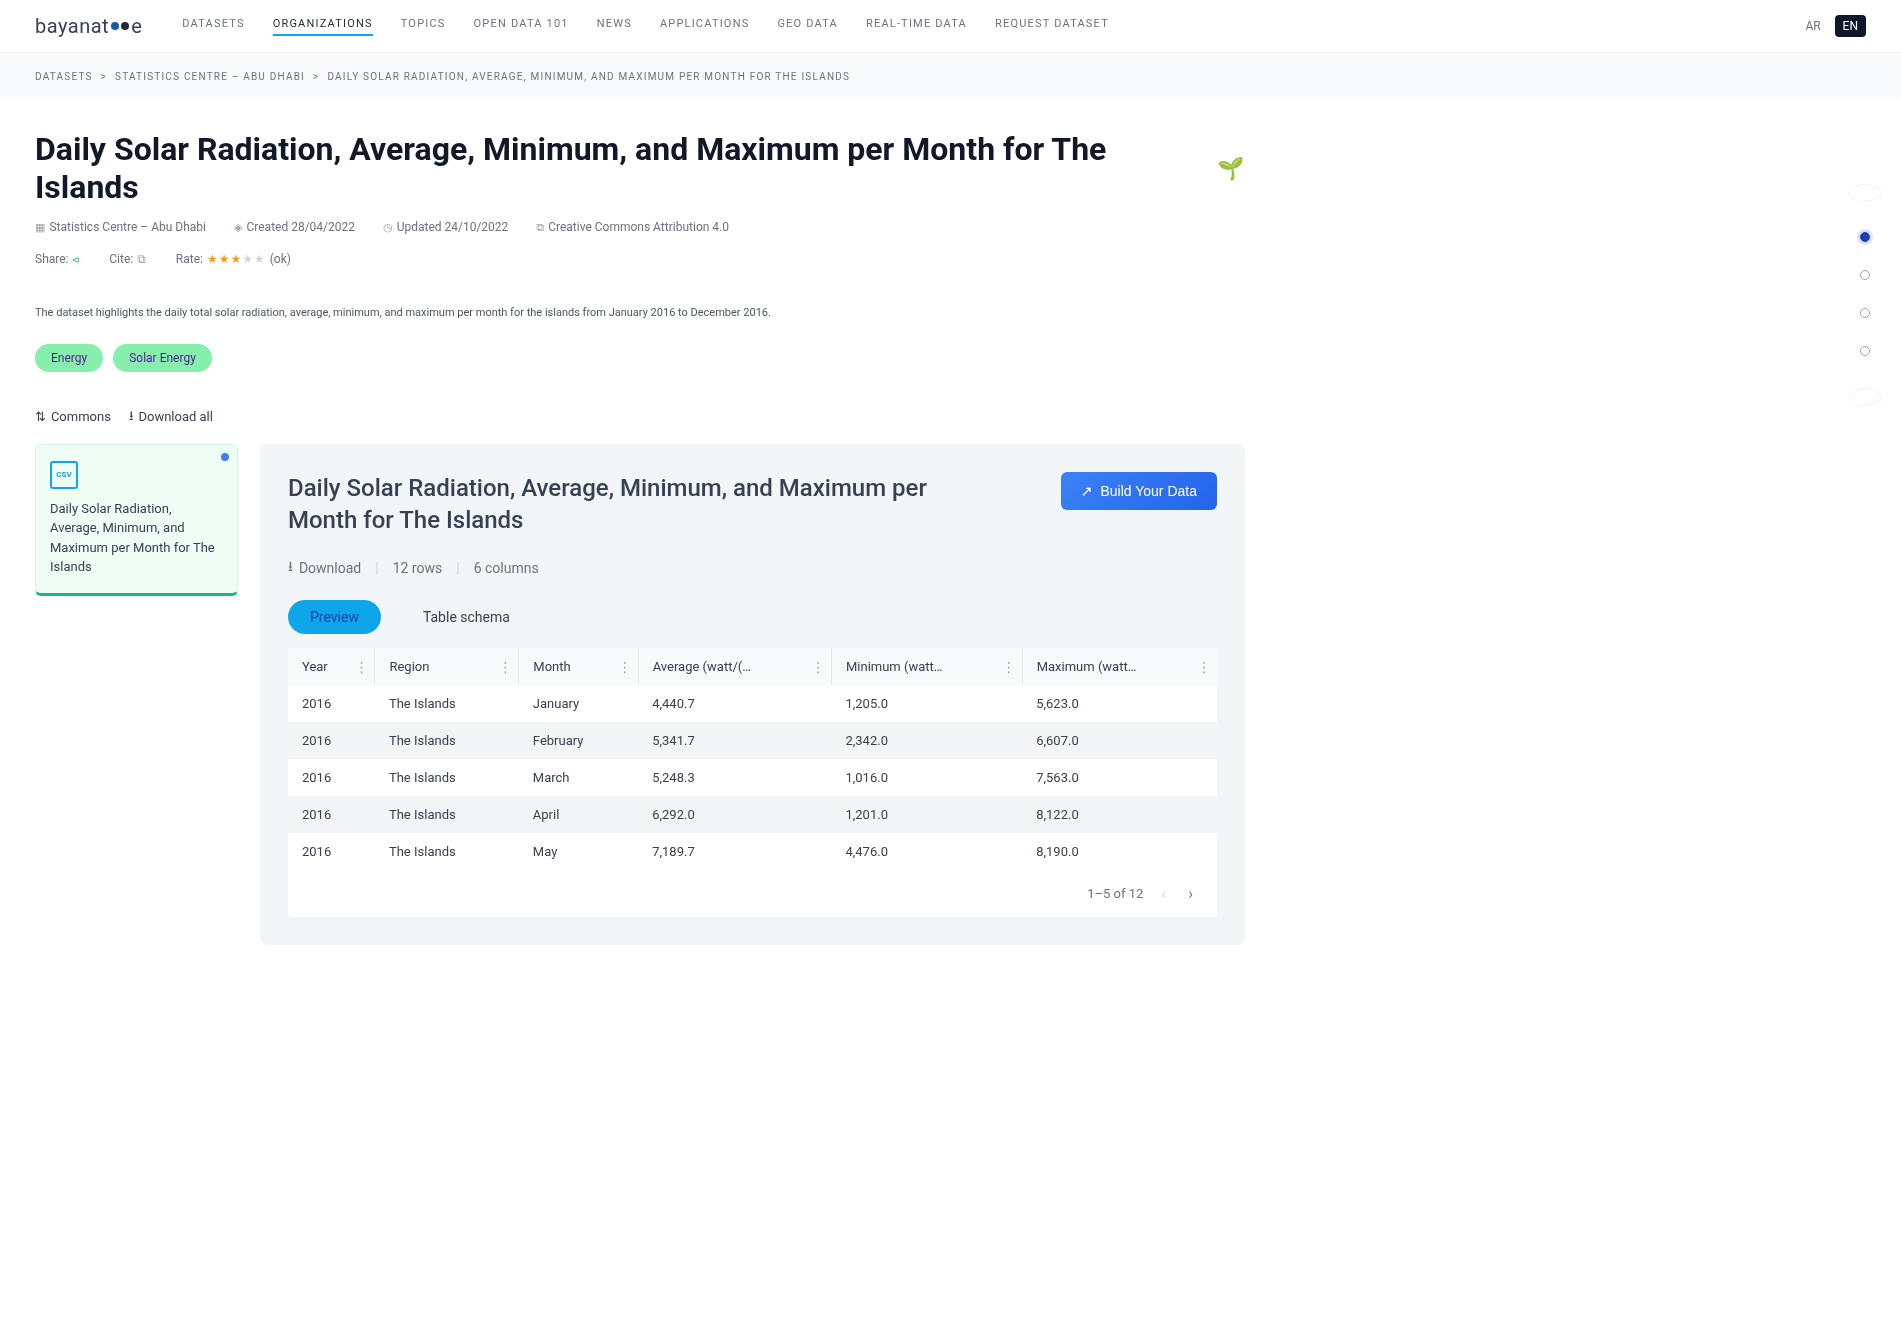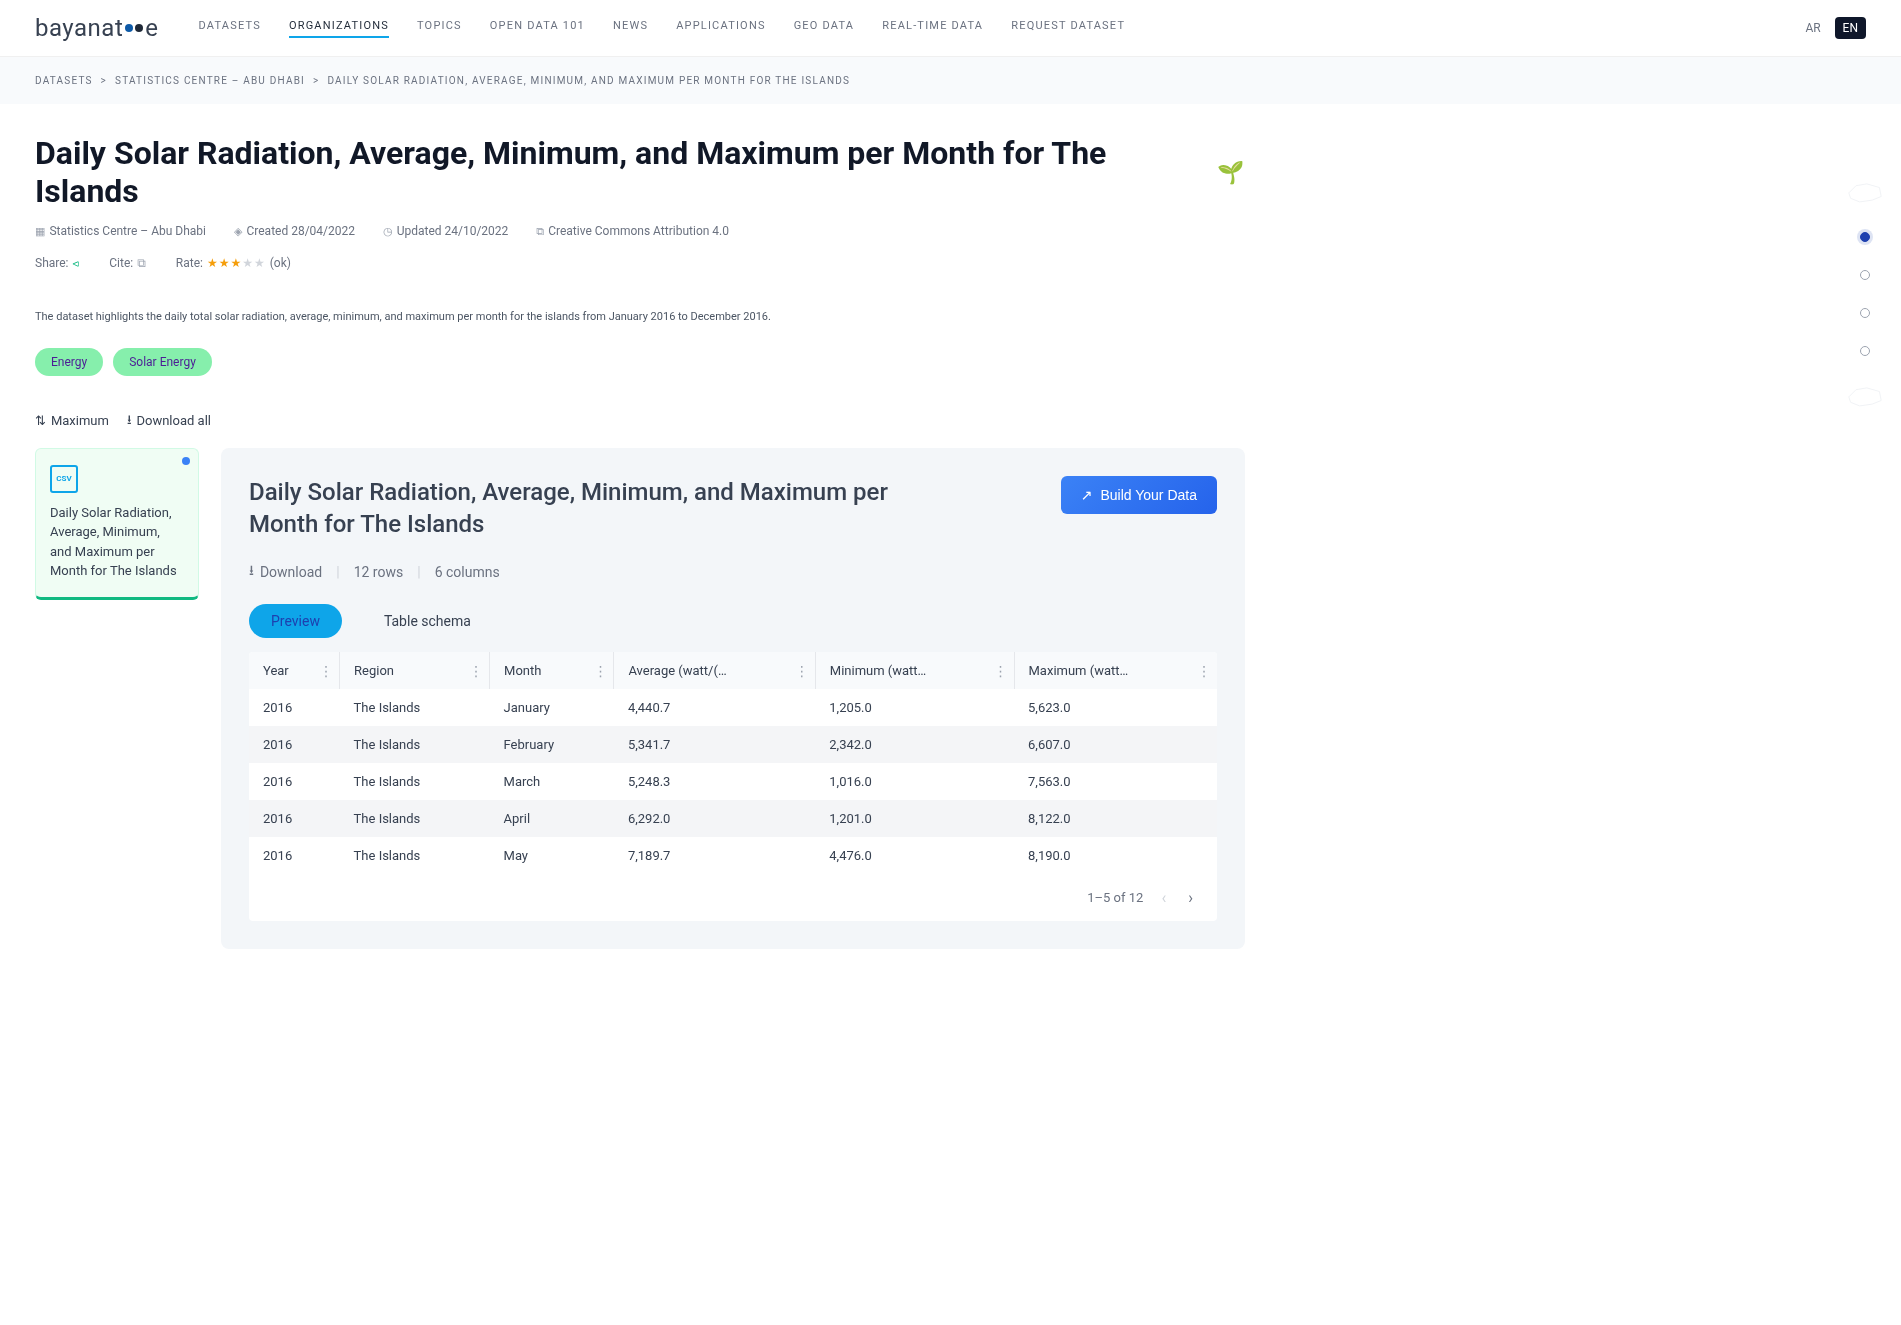--- a/index.html
+++ b/index.html
@@ -1,20 +1,20 @@
 <!DOCTYPE html>
 <html><head>
 <meta charset="utf-8">
 <style>
 * { margin: 0; padding: 0; box-sizing: border-box; }
 body { font-family: -apple-system, BlinkMacSystemFont, 'Segoe UI', Roboto, sans-serif; background: #fff; color: #1f2937; }
 
 
 .header { display: flex; align-items: center; padding: 14px 35px; border-bottom: 1px solid #f0f0f0; }
-.logo { font-size: 24px; color: #374151; letter-spacing: 0.5px; display: flex; align-items: center; gap: 2px; }
+.logo { font-size: 20px; color: #374151; letter-spacing: 0.5px; display: flex; align-items: center; gap: 2px; }
 .logo-dots { display: inline-flex; gap: 2px; align-items: center; }
 .logo-dot-blue { width: 8px; height: 8px; background: #0e5aa7; border-radius: 50%; }
 .logo-dot-dark { width: 8px; height: 8px; background: #1f2937; border-radius: 50%; }
 .nav { display: flex; gap: 28px; margin-left: 40px; }
 .nav-item { font-size: 11px; letter-spacing: 1.2px; color: #6b7280; text-transform: uppercase; cursor: pointer; padding-bottom: 4px; }
 .nav-item.active { color: #1f2937; border-bottom: 2px solid #0ea5e9; }
 .lang-switch { margin-left: auto; display: flex; gap: 6px; align-items: center; }
 .lang-btn { font-size: 12px; padding: 4px 8px; border-radius: 4px; cursor: pointer; }
 .lang-btn.active { background: #0f172a; color: #fff; }
 .lang-btn.inactive { color: #6b7280; }
@@ -35,21 +35,21 @@
 .stars { color: #f59e0b; letter-spacing: 1px; }
 .stars .empty { color: #d1d5db; }
 .description { font-size: 11px; color: #4b5563; margin-bottom: 22px; line-height: 1.5; }
 .tags { display: flex; gap: 10px; margin-bottom: 34px; }
 .tag { background: #86efac; color: #4c1d95; font-size: 12px; padding: 7px 16px; border-radius: 18px; cursor: pointer; }
 .file-actions { display: flex; gap: 18px; font-size: 13px; color: #374151; margin-bottom: 16px; }
 .file-action { display: flex; align-items: center; gap: 5px; cursor: pointer; }
 
 
 .content-grid { display: flex; gap: 22px; align-items: flex-start; }
-.sidebar { width: 164px; flex-shrink: 0; }
+.sidebar { width: 203px; flex-shrink: 0; }
 .resource-card { background: #f0fdf4; border: 1px solid #d1fae5; border-bottom: 3px solid #10b981; border-radius: 6px; padding: 16px 14px; position: relative; }
 .resource-dot { position: absolute; top: 8px; right: 8px; width: 8px; height: 8px; background: #3b82f6; border-radius: 50%; }
 .csv-icon { width: 28px; height: 28px; margin-bottom: 10px; display: inline-flex; align-items: center; justify-content: center; font-size: 8px; font-weight: bold; color: #0ea5e9; border: 2px solid #0ea5e9; border-radius: 3px; padding: 2px; }
 .resource-title { font-size: 13px; color: #374151; line-height: 1.5; }
 
 .panel { flex: 1; background: #f3f6f9; border-radius: 8px; padding: 28px; }
 .panel-header { display: flex; justify-content: space-between; align-items: flex-start; margin-bottom: 20px; }
 .panel-title { font-size: 24px; font-weight: 500; color: #374151; max-width: 640px; line-height: 1.35; }
 .build-btn { background: linear-gradient(135deg, #3b82f6, #2563eb); color: #fff; padding: 11px 20px; border-radius: 6px; font-size: 14px; cursor: pointer; display: flex; align-items: center; gap: 8px; border: none; }
 .panel-meta { display: flex; gap: 14px; font-size: 14px; color: #6b7280; margin-bottom: 20px; align-items: center; }
@@ -153,21 +153,21 @@
   <p class="description">The dataset highlights the daily total solar radiation, average, minimum, and maximum per month for the islands from January 2016 to December 2016.</p>
 
   <div class="tags" id="tags">
       <span class="tag">Energy</span>
       <span class="tag">Solar Energy</span>
     </div>
 
   <div class="file-actions">
     <span class="file-action">
       <span>⇅</span>
-      <span>Maximum</span>
+      <span>Commons</span>
     </span>
     <span class="file-action">
       <span>⭳</span>
       <span>Download all</span>
     </span>
   </div>
 
   <div class="content-grid">
     <div class="sidebar">
       <div class="resource-card">

